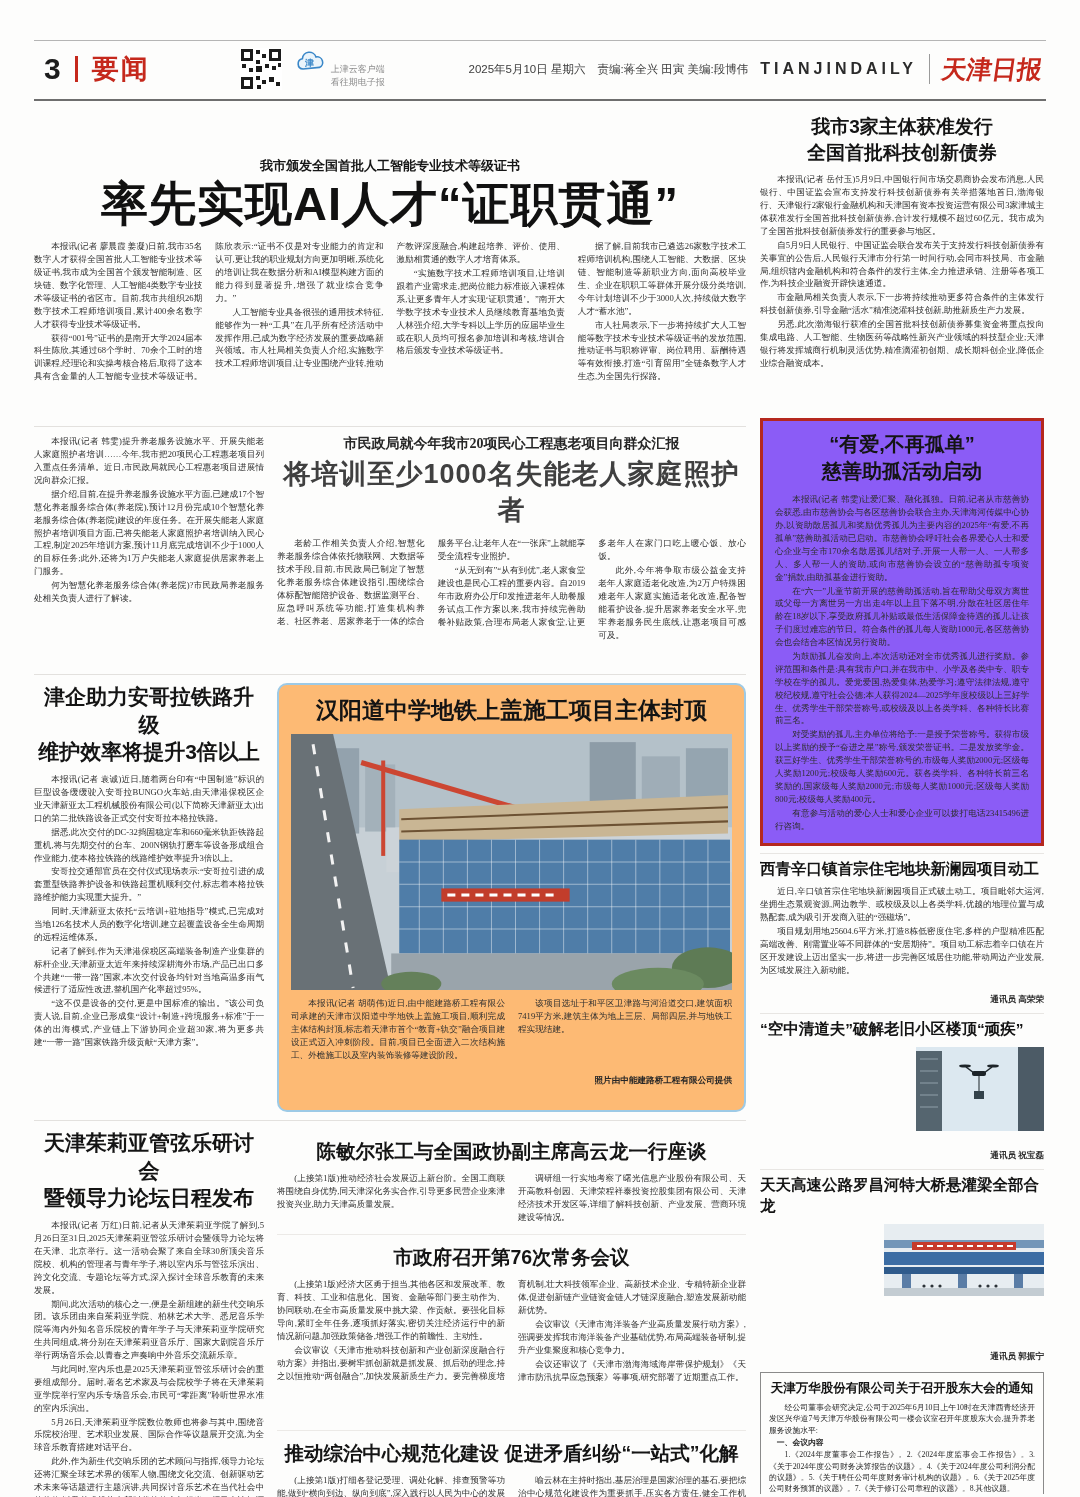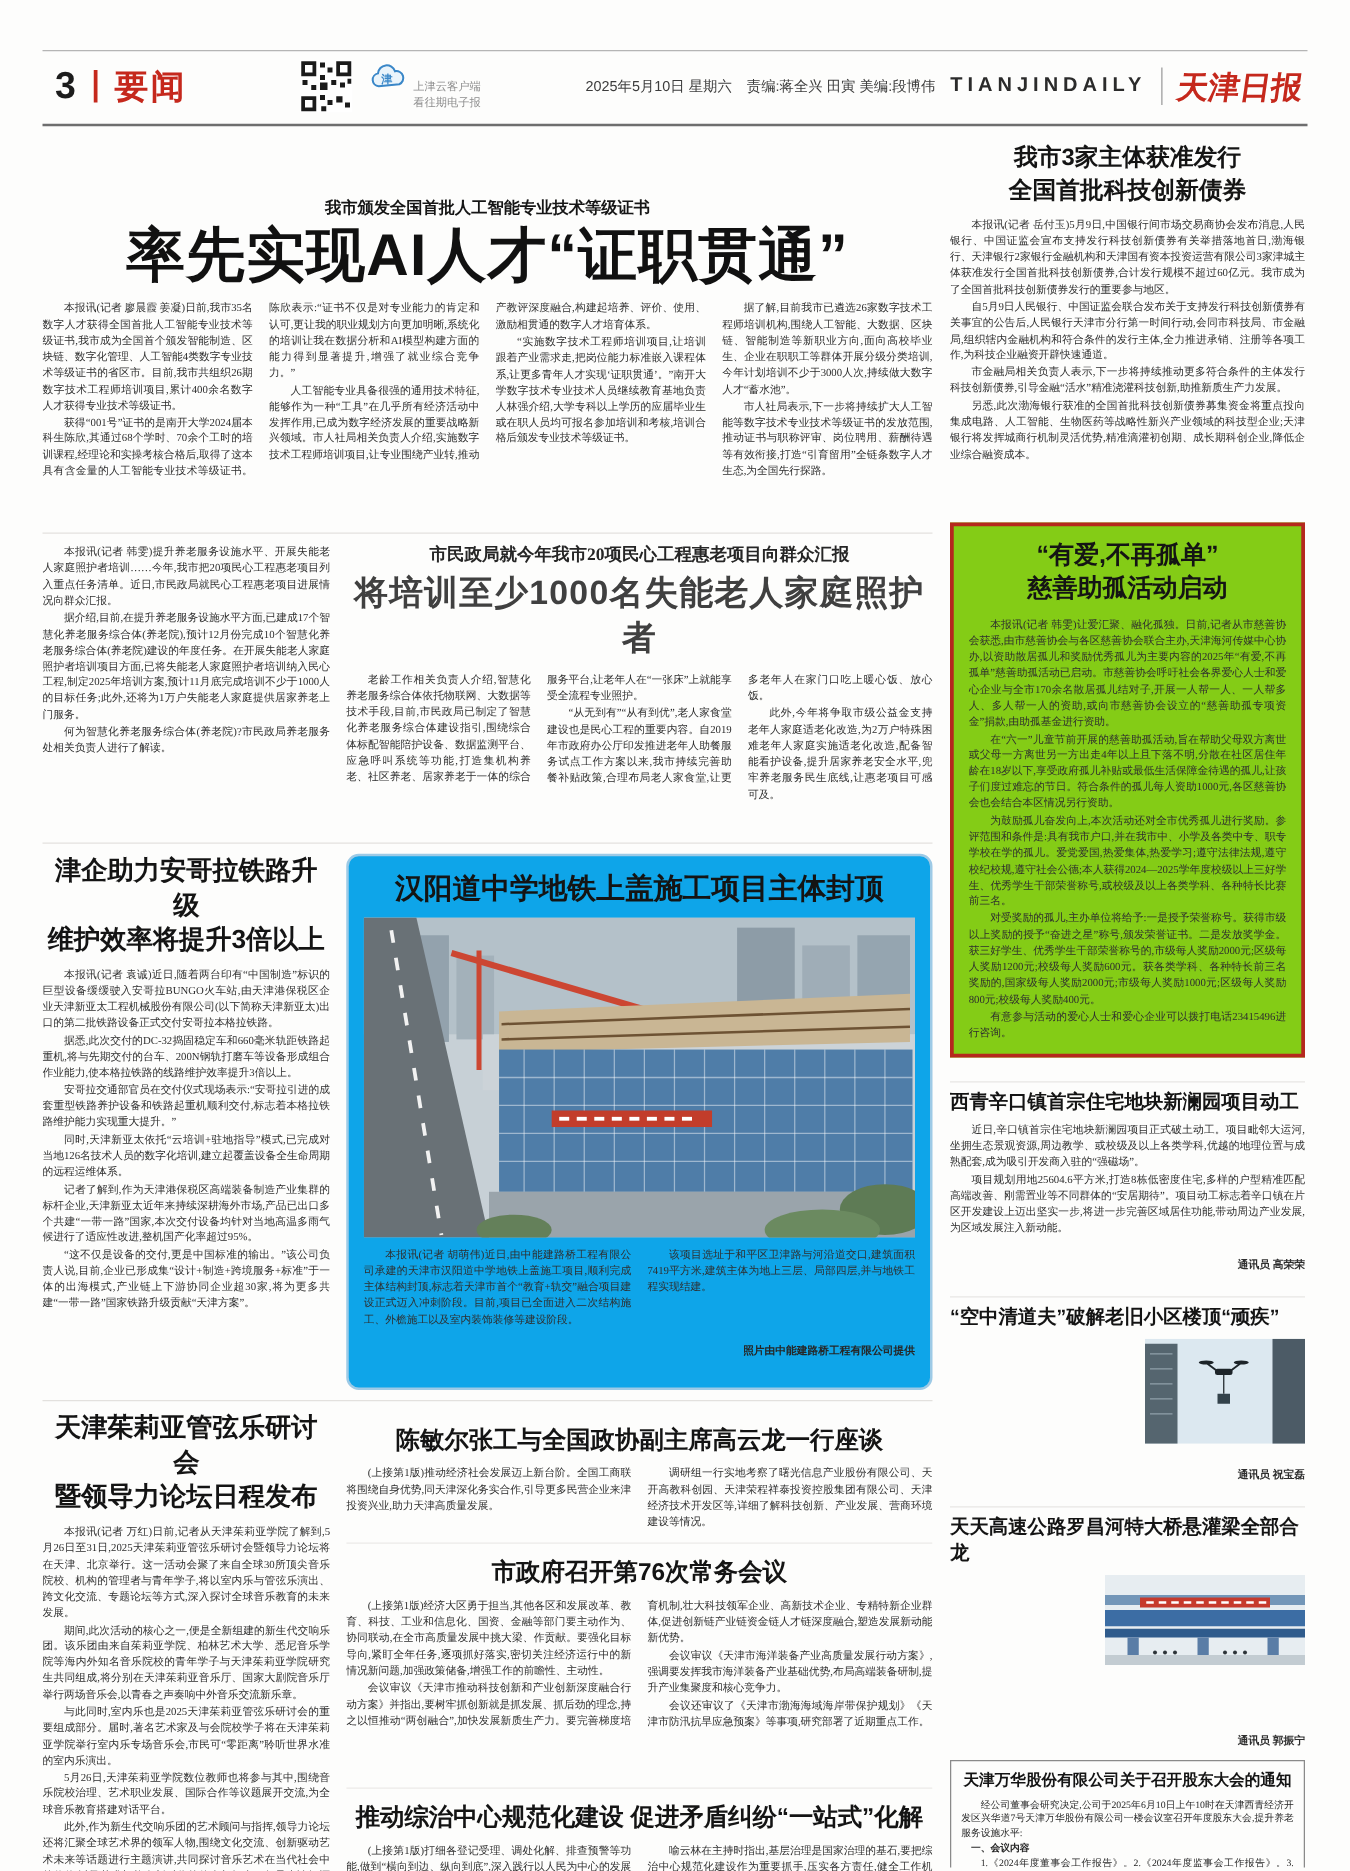--- a/index.html
+++ b/index.html
@@ -58,31 +58,31 @@
   .row4 .colA { width:230px; overflow:hidden; }
   .row4 .colA .bt { height:384px; }
   .row4 .colB { flex:1; overflow:hidden; }
   .row4 .colB article { border-top:1px solid #eceae7; }
   .row4 .colB article:first-child { border-top:none; }
   .chen-body { height:62px; }
   .gov-body { height:152px; }
   .zz-body { height:108px; }
 
   
-  .photo-box { flex:1; border:2px solid #9dcae6; border-radius:10px; padding:10px 12px 8px; background:#0ea5e9; overflow:hidden; }
+  .photo-box { flex:1; border:2px solid #9dcae6; border-radius:10px; padding:10px 12px 8px; background:#fdba74; overflow:hidden; }
   .photo-head { text-align:center; font-size:23px; font-weight:bold; font-family:"Liberation Sans",sans-serif; margin-bottom:8px; color:#141414; }
   .photo-frame { width:100%; height:256px; display:block; margin-bottom:7px; }
   .photo-cap { height:78px; }
   .credit { font-weight:bold; text-align:right; font-size:8.6px; }
 
   
-  .r-art { border-top:1px solid #e8e6e3; padding-top:5px; margin-top:19px; }
+  .r-art { border-top:1px solid #e8e6e3; padding-top:5px; margin-top:7px; }
   .r-art:first-child { border-top:none; margin-top:0; padding-top:0; }
   .bond-body { height:236px; }
-  .charity { border:3px solid #b5281e; padding:10px 12px; margin-top:9px; background:#84cc16; }
+  .charity { border:3px solid #b5281e; padding:10px 12px; margin-top:9px; background:#8b5cf6; }
   .charity .r-head2 { font-size:20px; }
   .xk-body { height:108px; }
   .drone-body { height:104px; }
   .bridge-body { height:128px; }
   .float-img { float:right; margin:2px 0 3px 6px; }
   .notice { border:1px solid #8a8a8a; padding:7px 8px; margin-top:9px; font-size:7.8px; height:198px; overflow:hidden; }
   .notice-title { text-align:center; font-weight:bold; font-size:12.5px; font-family:"Liberation Sans",sans-serif; margin-bottom:5px; color:#141414; }
   .notice p { text-indent:2em; margin-bottom:1px; line-height:1.45; text-align:justify; }
   .notice .sec { font-weight:bold; text-indent:1em; }
 </style>

